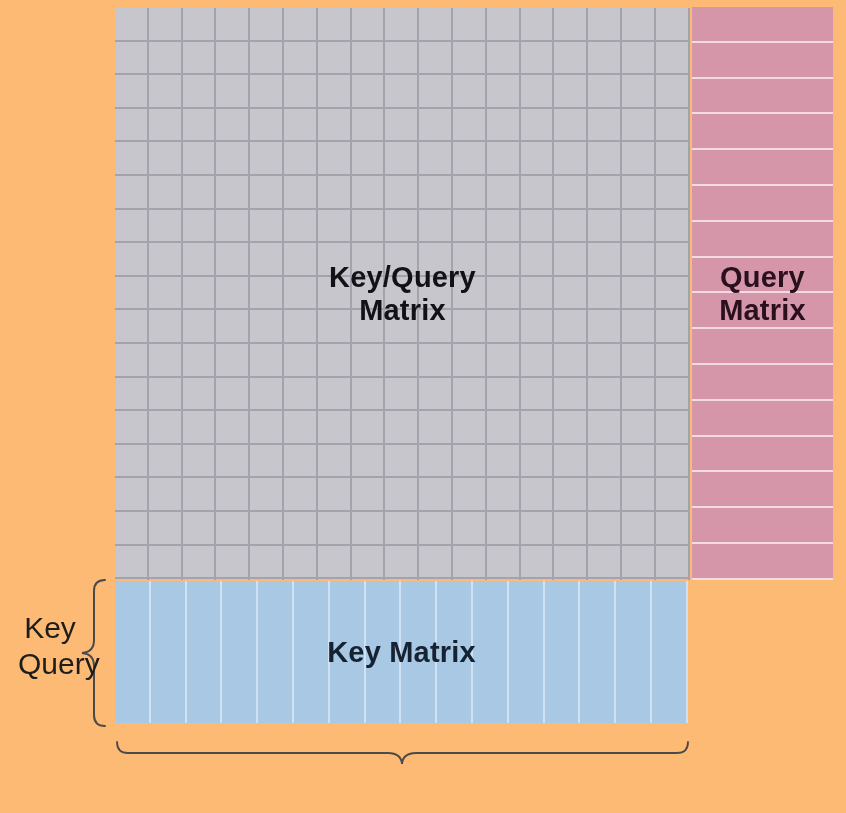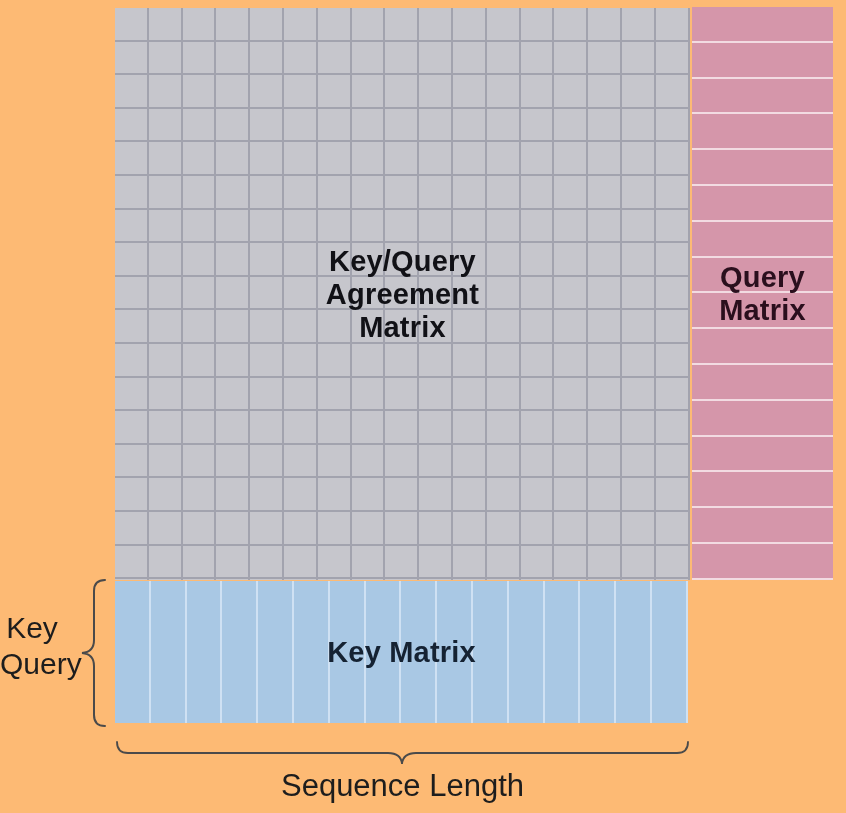--- a/index.html
+++ b/index.html
@@ -51,38 +51,37 @@
   .query .matrix-label{color:#2a0f1d;}
   .key .matrix-label{color:#152232;}
   .annotation-text{
     position:absolute;
     color:#1d1d1d;
     font-size:30px;
     line-height:36px;
     text-align:center;
   }
   .key-size-text{
-    left:0px;top:610px;width:64px;
+    left:18px;top:610px;width:64px;
   }
   .sequence-length-text{
     left:115px;top:768px;width:575px;
     font-size:31px;
   }
   .brace{position:absolute;}
   .brace svg{display:block;}
 </style>
 </head>
 <body>
 
 <div class="canvas">
 
   <div class="matrix agreement">
     <div class="matrix-label">
       <div>Key/Query</div>
-      <div>Agreement</div>
       <div>Matrix</div>
     </div>
   </div>
 
   <div class="matrix query">
     <div class="matrix-label">
       <div>Query</div>
       <div>Matrix</div>
     </div>
   </div>
@@ -101,15 +100,14 @@
     <div>Key</div>
     <div>Query</div>
   </div>
 
   <div class="brace" style="left:115px;top:738px;">
     <svg width="575" height="30" viewBox="0 0 575 30" xmlns="http://www.w3.org/2000/svg">
       <path d="M2,4 Q2,15 13,15 L273,15 Q286,15 287,26 Q288,15 301,15 L562,15 Q573,15 573,4" fill="none" stroke="#4a4a4a" stroke-width="1.8" stroke-linecap="round"></path>
     </svg>
   </div>
 
-  <div class="annotation-text sequence-length-text">Sequence Length</div>
 
 </div>
 
 </body></html>

